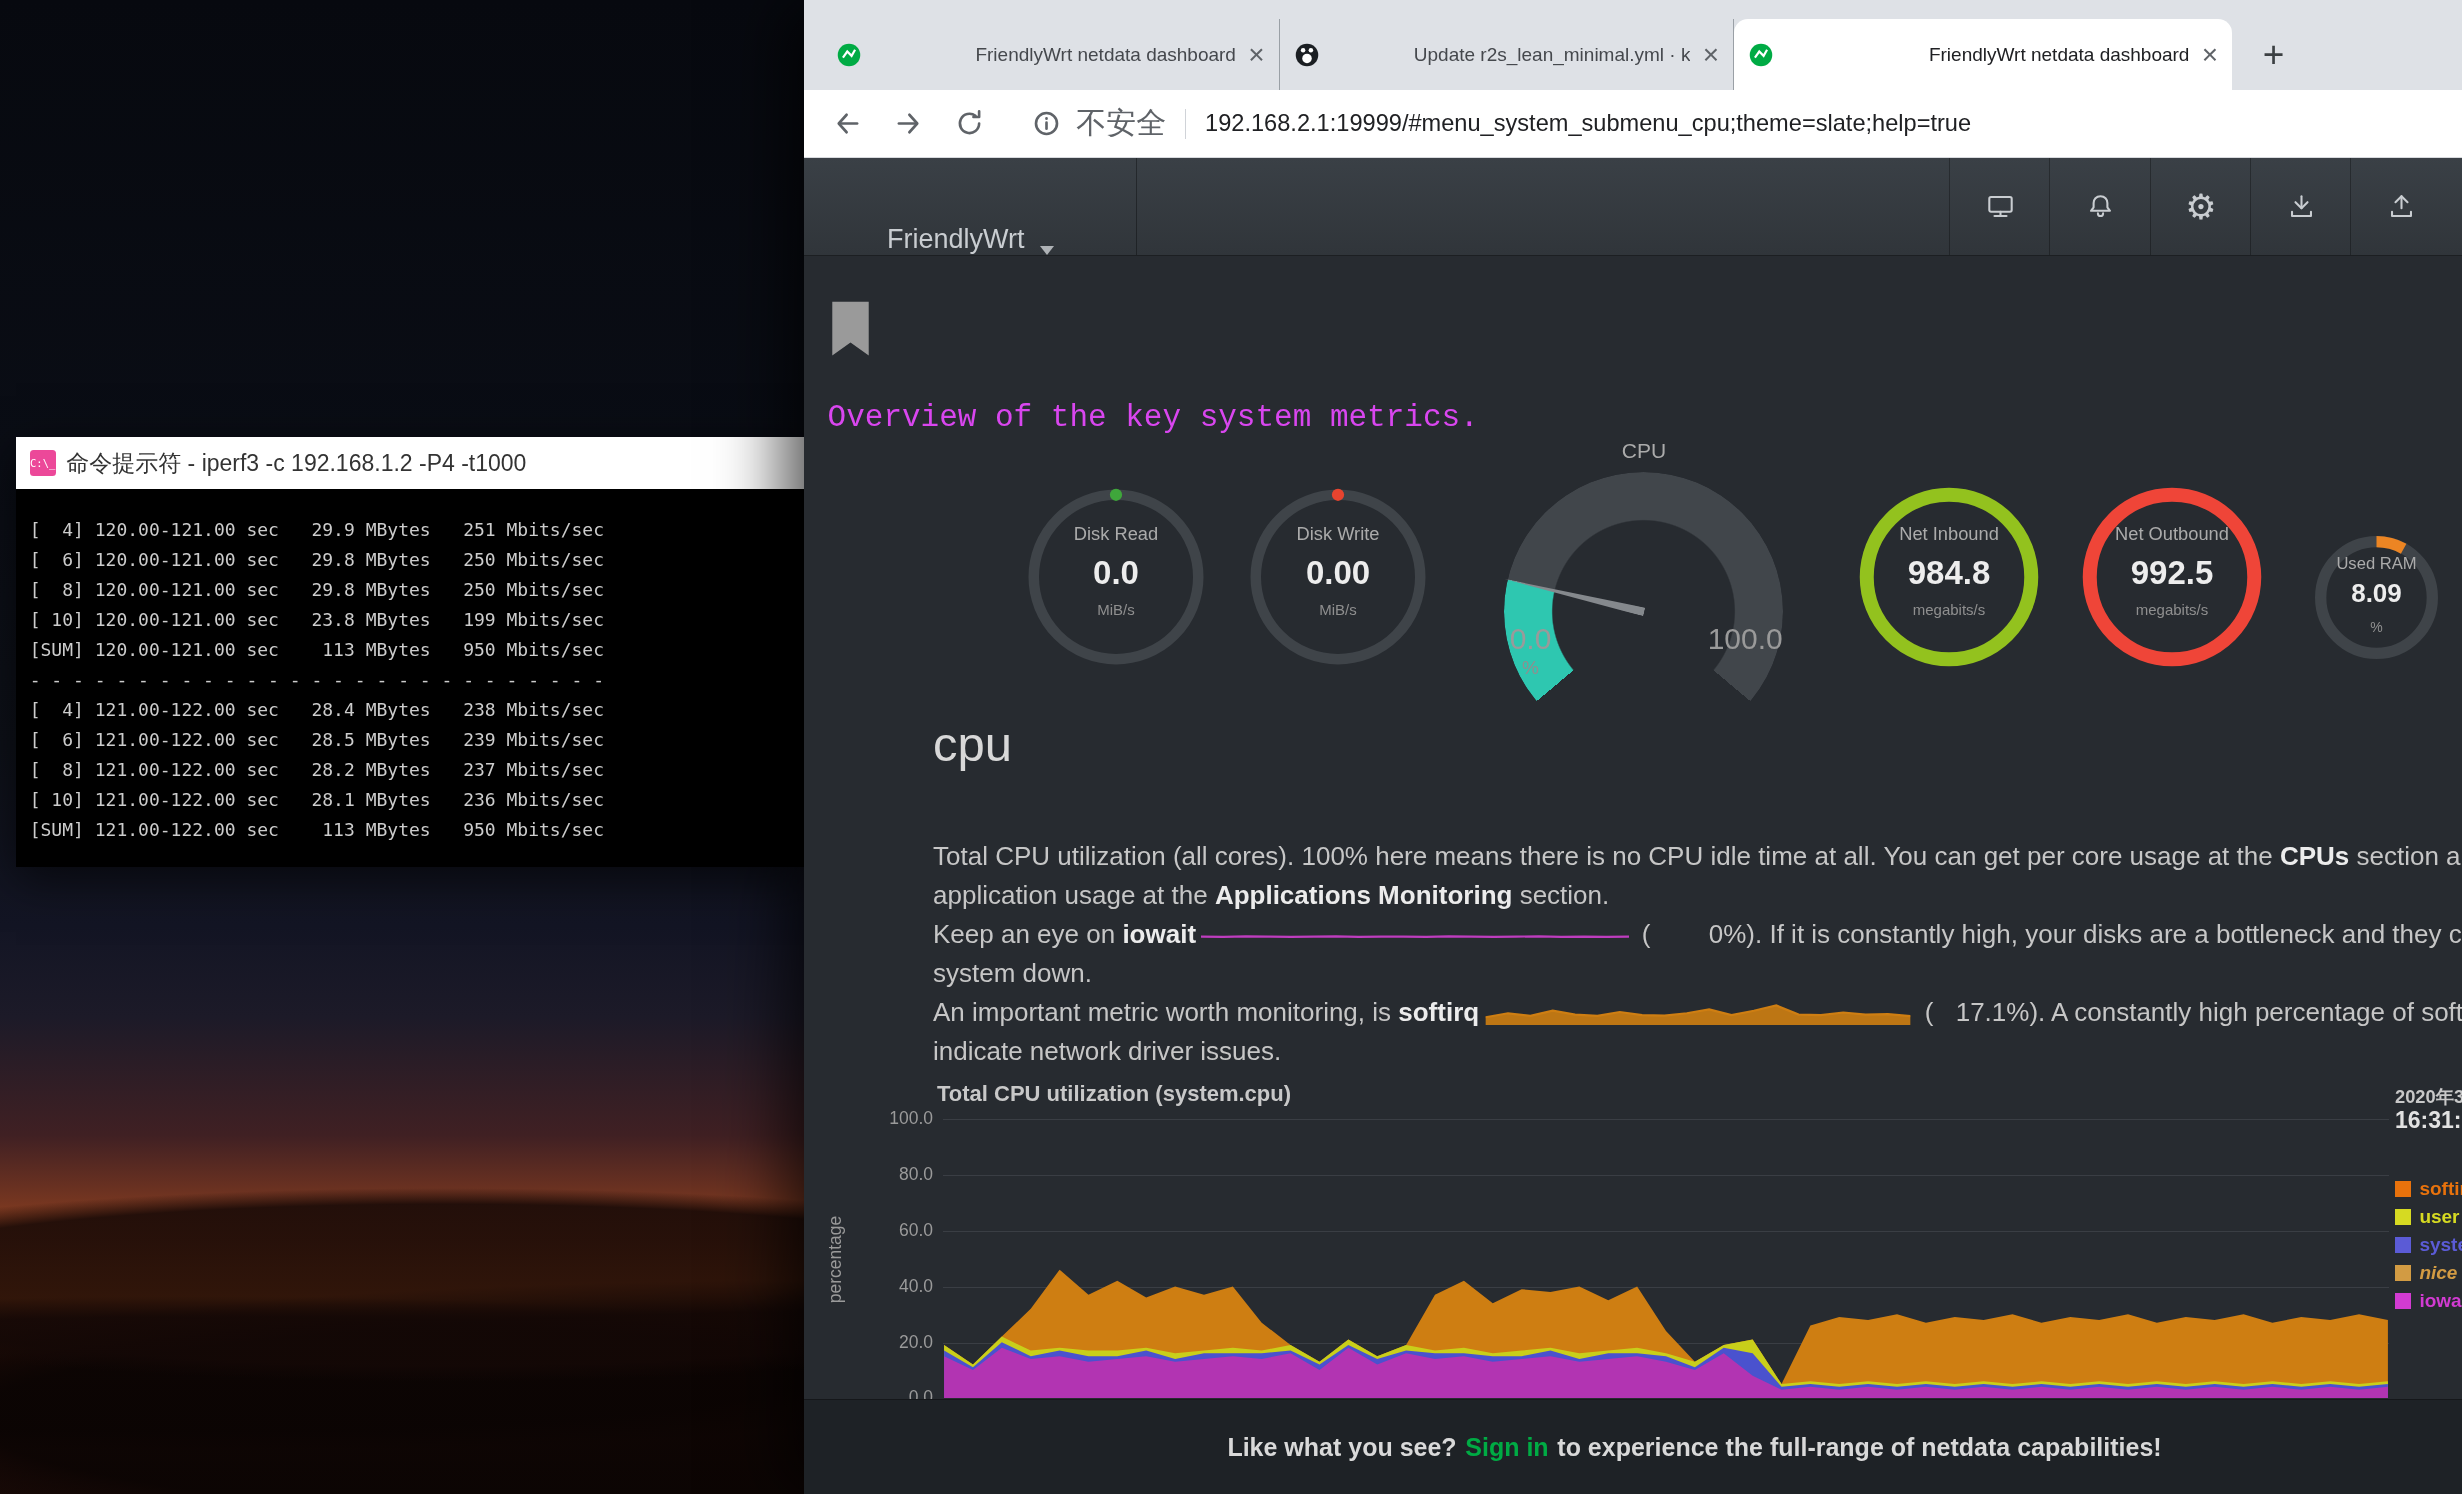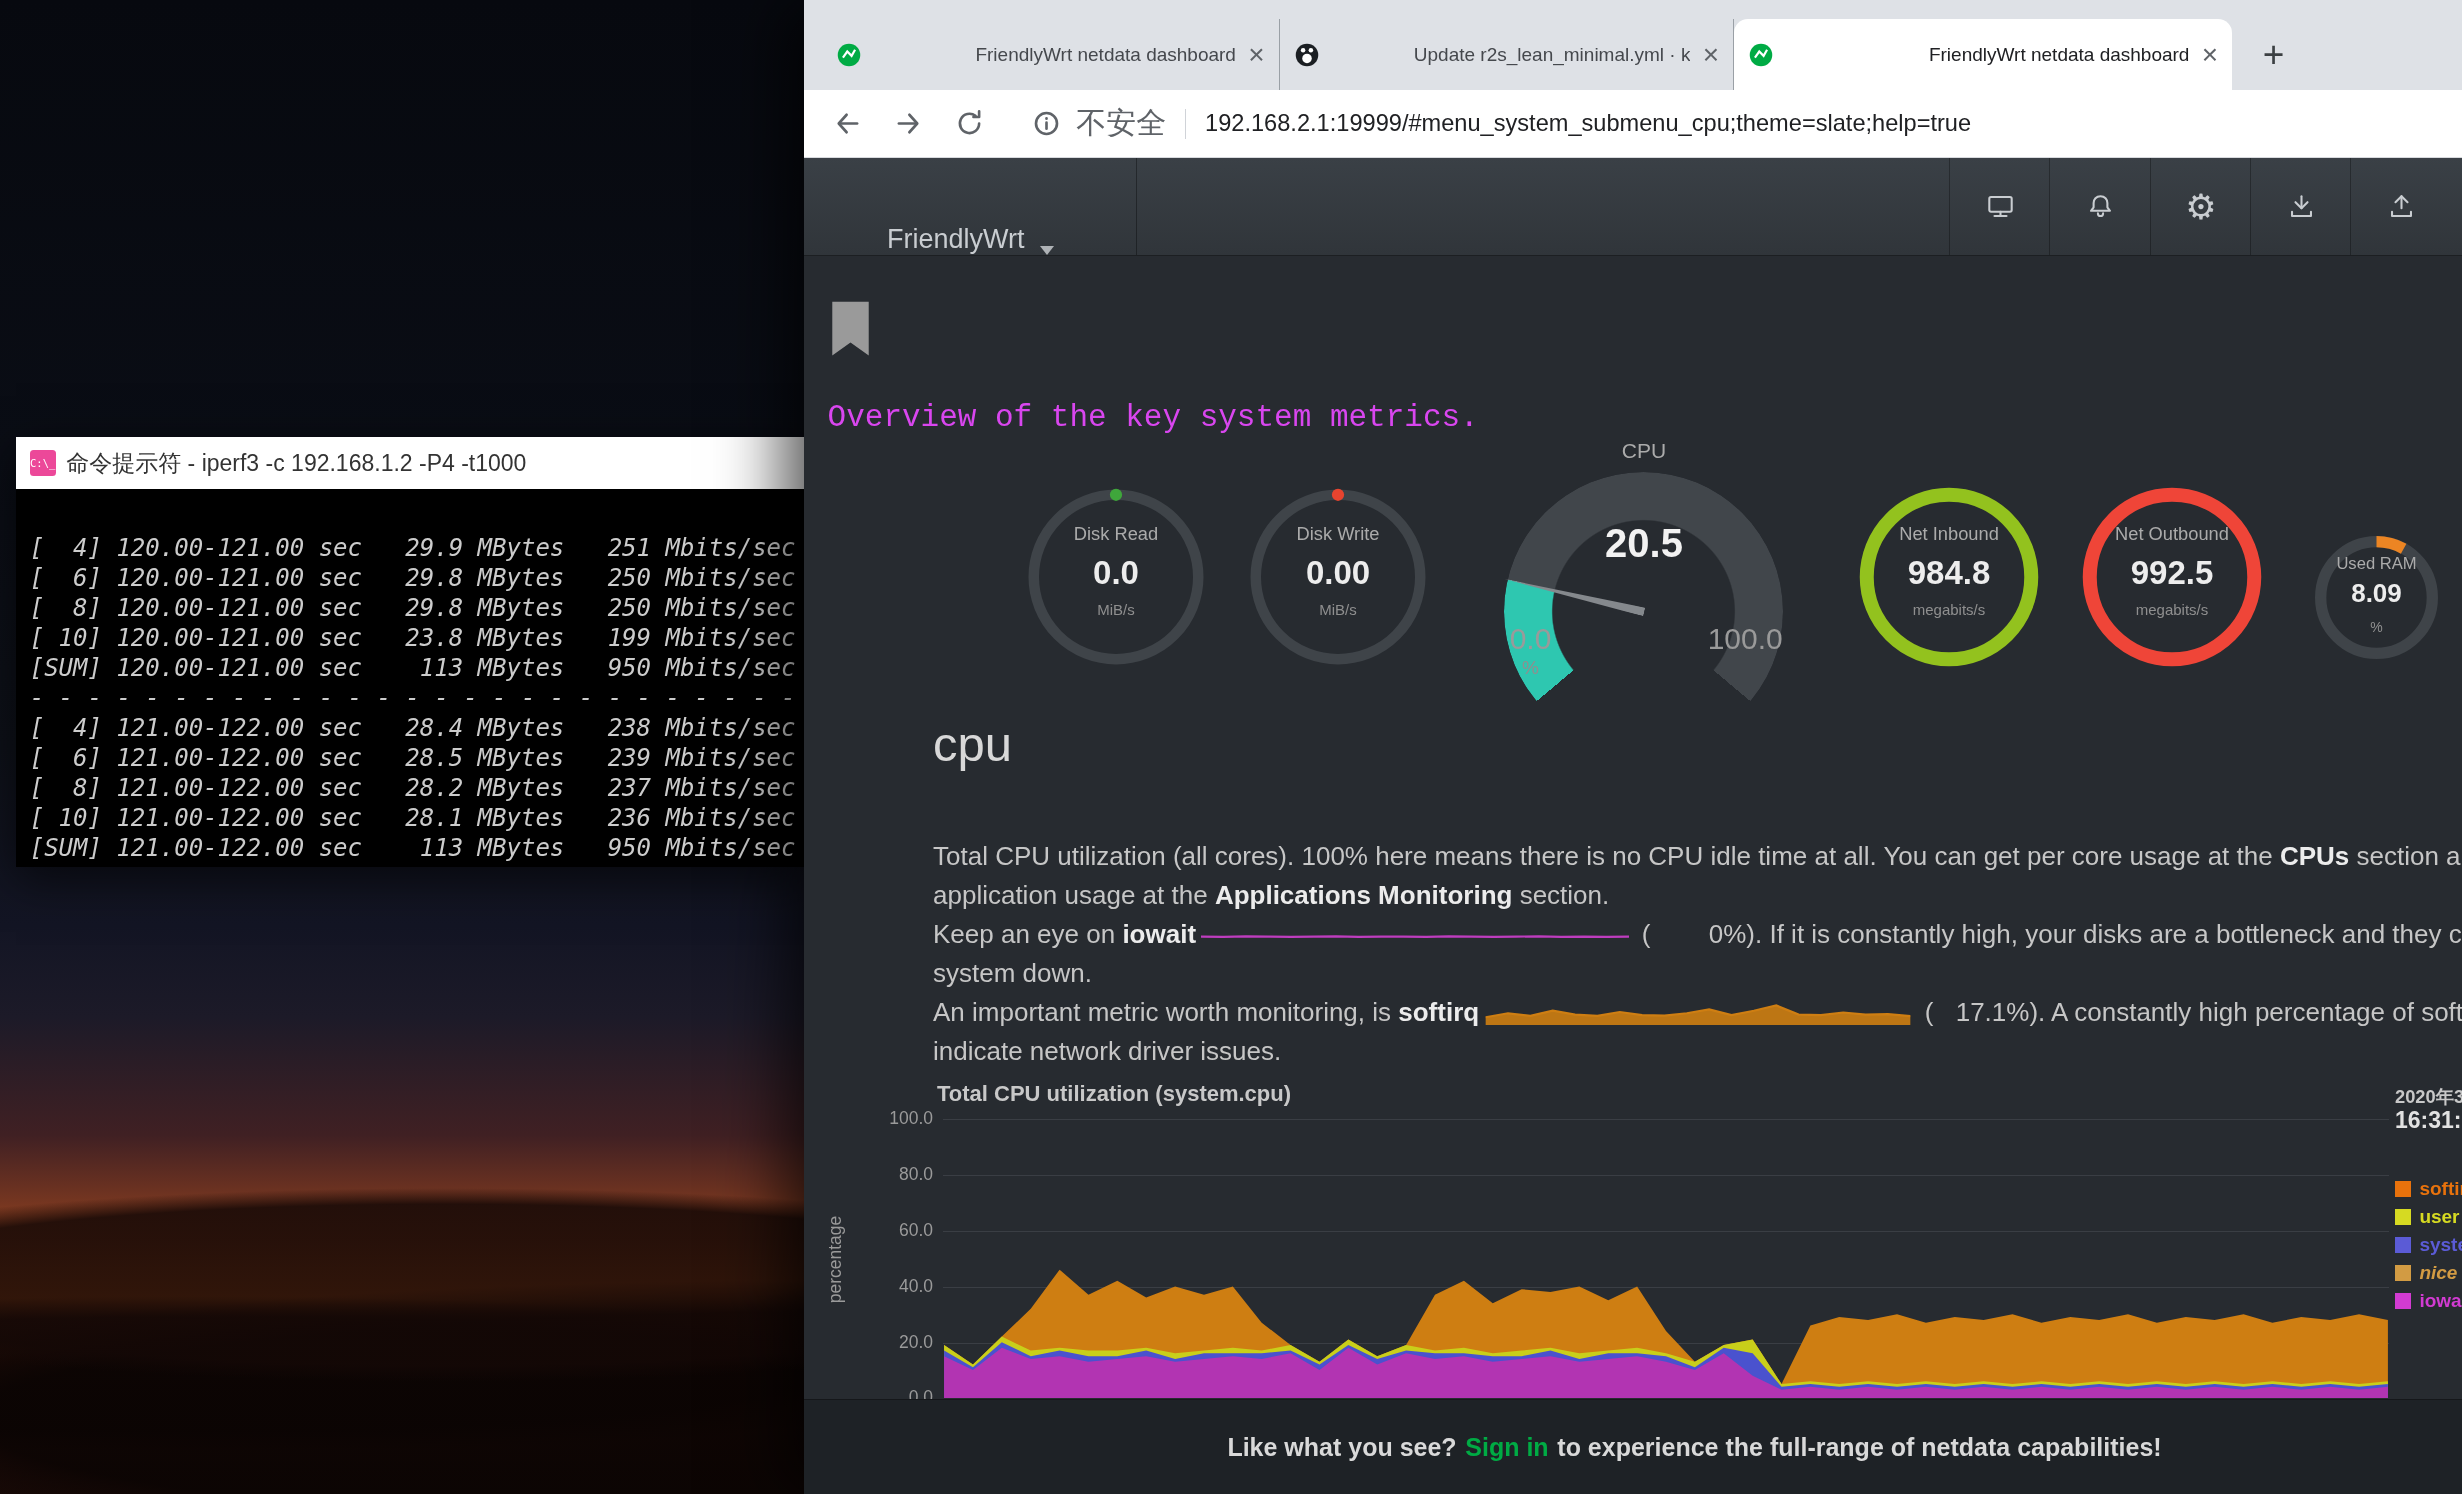--- a/index.html
+++ b/index.html
@@ -15,22 +15,22 @@
       radial-gradient(36% 8% at 55% 89%, rgba(25,10,7,.8) 0 55%, transparent 72%),
       radial-gradient(50% 10% at 80% 84%, rgba(30,12,8,.7) 0 50%, transparent 72%),
       radial-gradient(60% 12% at 35% 95%, rgba(10,4,3,.9) 0 60%, transparent 78%),
       radial-gradient(45% 7% at 8% 92%, rgba(15,6,5,.85) 0 55%, transparent 75%);}
 
   
   #terminal{position:absolute;left:15.7px;top:437px;width:788px;height:430px;z-index:5;box-shadow:0 12.2px 44px rgba(0,0,0,.6);}
   .term-titlebar{position:absolute;left:0;top:0;right:0;height:52px;background:#ffffff;display:flex;align-items:center;padding:0 14px;box-sizing:border-box;}
   .term-icon{width:26px;height:26px;background:#ec4899;color:#fff;border-radius:3.5px;font-family:"DejaVu Sans Mono",monospace;font-size:10.5px;display:flex;align-items:center;justify-content:center;margin-right:10.5px;flex:0 0 auto;}
   .term-title{font-size:23px;color:#333;white-space:nowrap;overflow:hidden;}
-  .term-body{position:absolute;left:0;top:52px;right:0;bottom:0;background:#000;margin:0;padding:44px 0 0 14px;
-    font-family:"DejaVu Sans Mono","Liberation Mono",monospace;font-size:24px;line-height:30px;color:#cccccc;white-space:pre;overflow:hidden;font-style:italic;}
+  .term-body{position:absolute;left:0;top:52px;right:0;bottom:0;background:#000;margin:0;padding:26px 0 0 14px;
+    font-family:"DejaVu Sans Mono","Liberation Mono",monospace;font-size:18px;line-height:30px;color:#cccccc;white-space:pre;overflow:hidden;}
 
   
   #browser{position:absolute;left:804px;top:0;width:1781px;height:1494px;z-index:10;background:#272B30;box-shadow:-22px 0 61px rgba(0,0,0,.65);}
 
   
   #tabstrip{position:absolute;left:0;top:0;width:100%;height:90px;background:#DEE1E6;}
   .tab{position:absolute;top:19px;height:71px;display:flex;align-items:center;padding:0 14px;box-sizing:border-box;color:#45484D;}
   .tab.active{background:#ffffff;border-radius:14px 14px 0 0;color:#202124;}
   .tab:not(.active){border-right:0.9px solid #9aa0a6;}
   .tab .fav{width:26px;height:26px;margin-right:14px;flex:0 0 auto;}
@@ -267,21 +267,20 @@
         </svg>
       <div class="g-title">Disk Write</div>
       <div class="g-value">0.00</div>
       <div class="g-unit">MiB/s</div>
     </div>
 
     <div id="gauge-cpu">
       <div id="cpu-g-title">CPU</div>
       <div id="cpu-donut" style="background: conic-gradient(from 230deg, rgb(46, 199, 176) 0deg, rgb(46, 199, 176) 53.3deg, rgb(65, 70, 75) 53.3deg, rgb(65, 70, 75) 260deg, transparent 260deg);"></div>
       <div id="cpu-needle" style="transform: rotate(283.3deg);"></div>
-      <div id="cpu-g-value">20.5</div>
       <div id="cpu-g-min">0.0</div>
       <div id="cpu-g-max">100.0</div>
       <div id="cpu-g-unit">%</div>
     </div>
 
     <div class="epie" style="left:1040px;top:472px">
       <svg width="210" height="210" viewBox="0 0 240 240">
           <circle class="accent-stroke" cx="120" cy="120" r="94" stroke-width="16" fill="none" stroke="#93C21E"></circle>
         </svg>
       <div class="g-title">Net Inbound</div>

